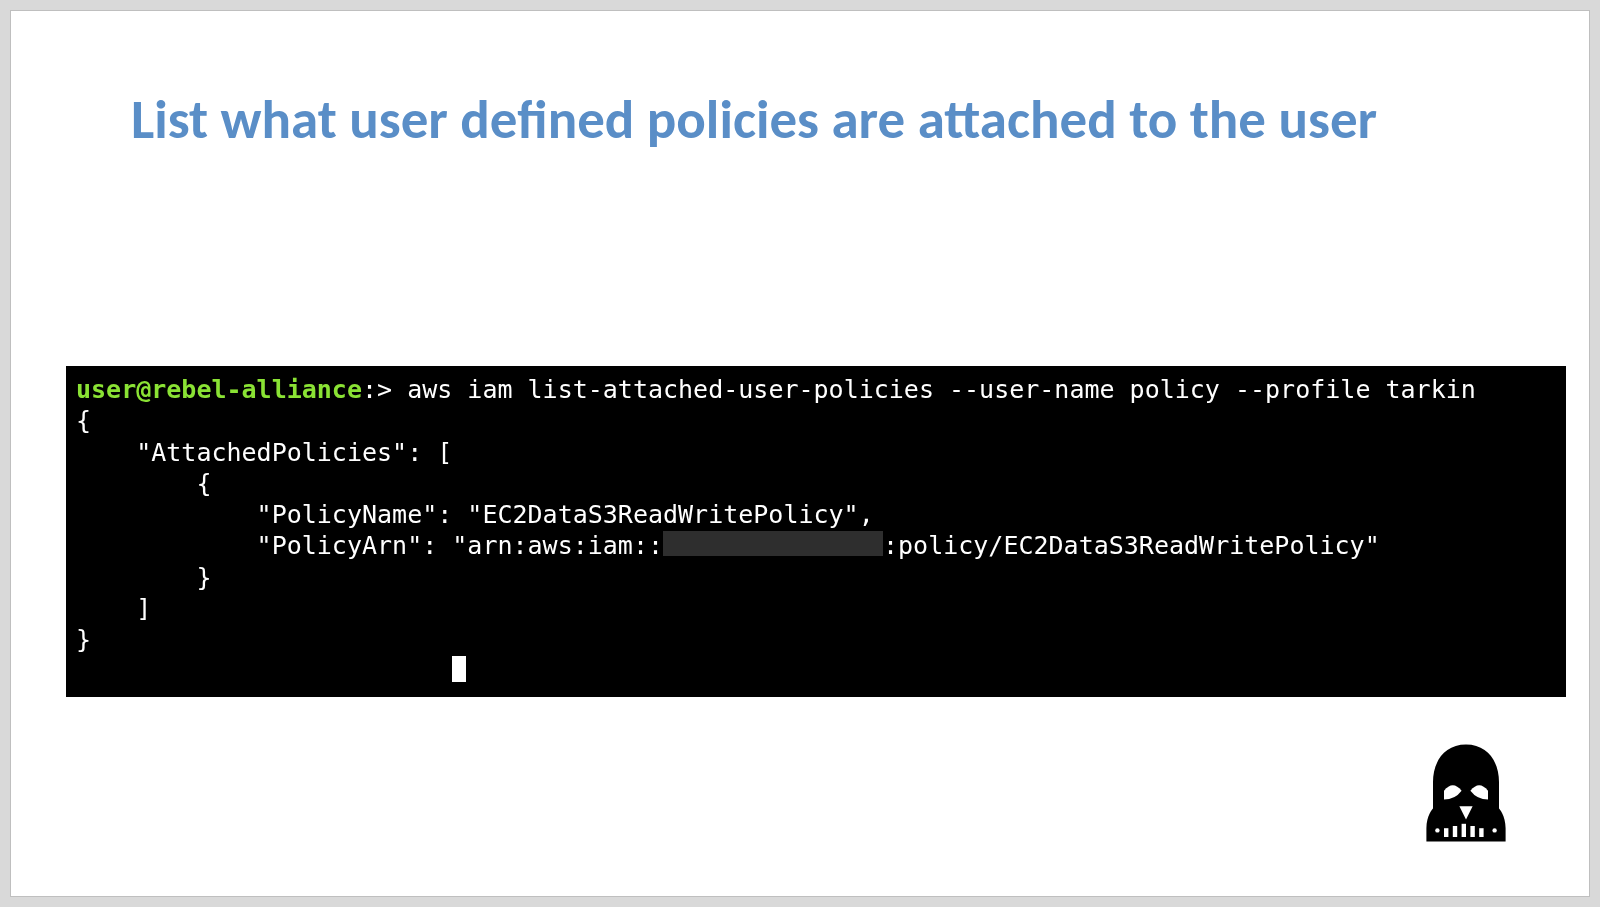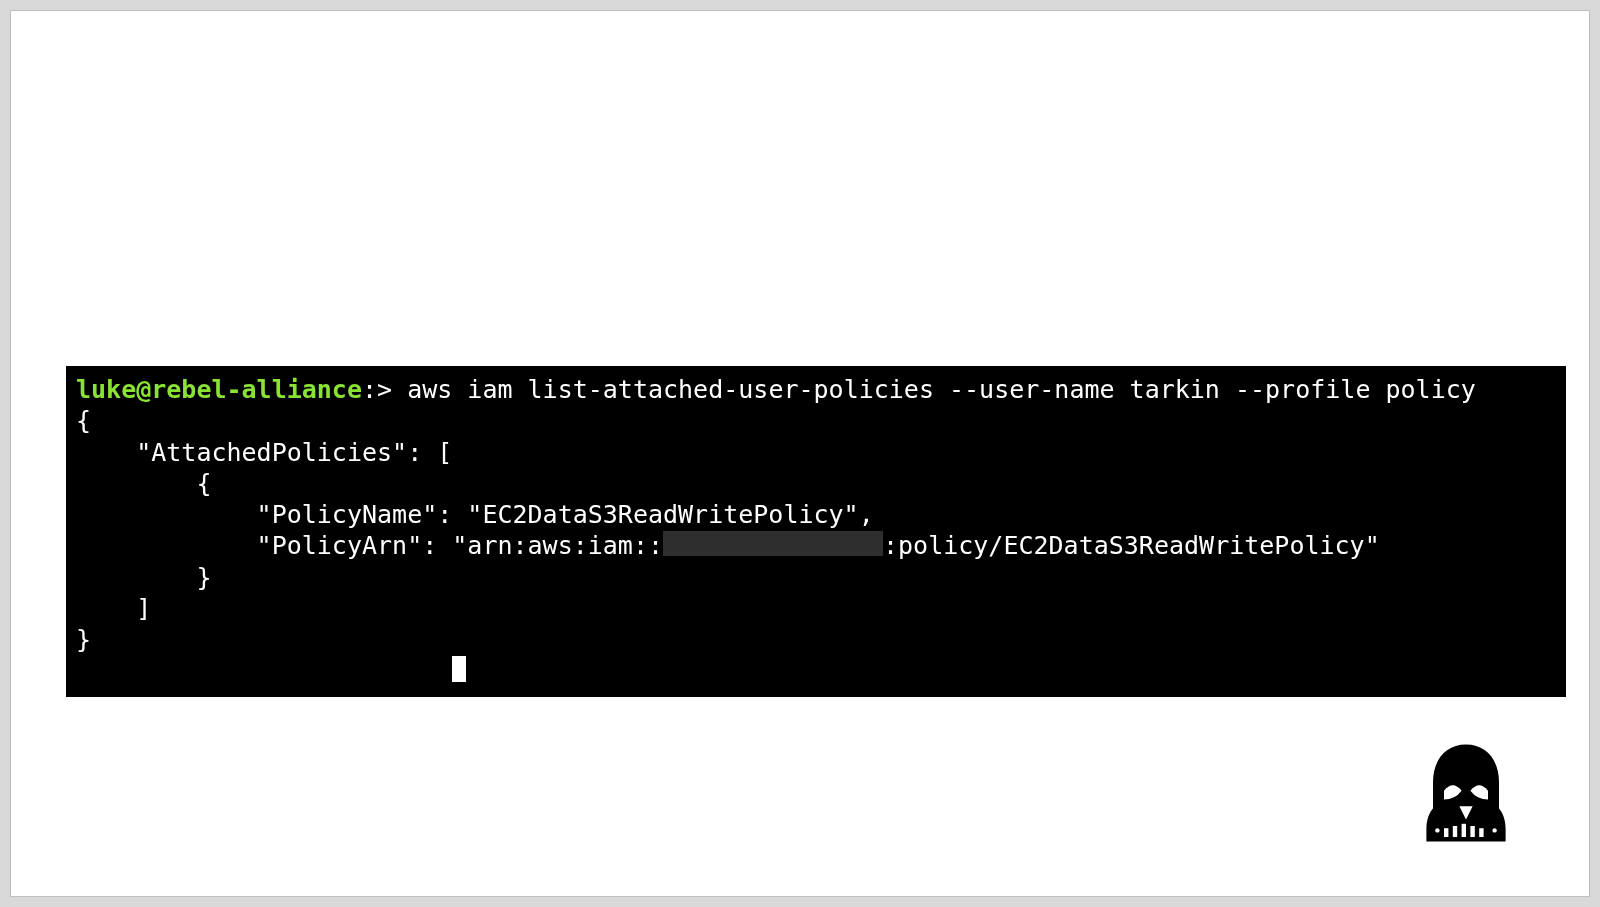--- a/index.html
+++ b/index.html
@@ -127,22 +127,23 @@
     height: 110px;
   }
   .vader svg { width: 100%; height: 100%; }
 </style>
 </head>
 <body>
 
 <div class="slide-outer">
   <div class="slide">
 
+    <div class="title">List what user defined policies are attached to the user</div>
 
-    <div class="terminal"><span class="prompt-user">luke@rebel-alliance</span><span class="prompt-sep">:&gt;</span><span class="cmd"> aws iam list-attached-user-policies --user-name tarkin --profile policy</span>
+    <div class="terminal"><span class="prompt-user">user@rebel-alliance</span><span class="prompt-sep">:&gt;</span><span class="cmd"> aws iam list-attached-user-policies --user-name policy --profile tarkin</span>
 <span class="out">{</span>
 <span class="out">    "AttachedPolicies": [</span>
 <span class="out">        {</span>
 <span class="out">            "PolicyName": "EC2DataS3ReadWritePolicy",</span>
 <span class="out">            "PolicyArn": "arn:aws:iam::</span><span class="redacted"></span><span class="out">:policy/EC2DataS3ReadWritePolicy"</span>
 <span class="out">        }</span>
 <span class="out">    ]</span>
 <span class="out">}</span>
                          <span class="cursor"></span></div>
 

